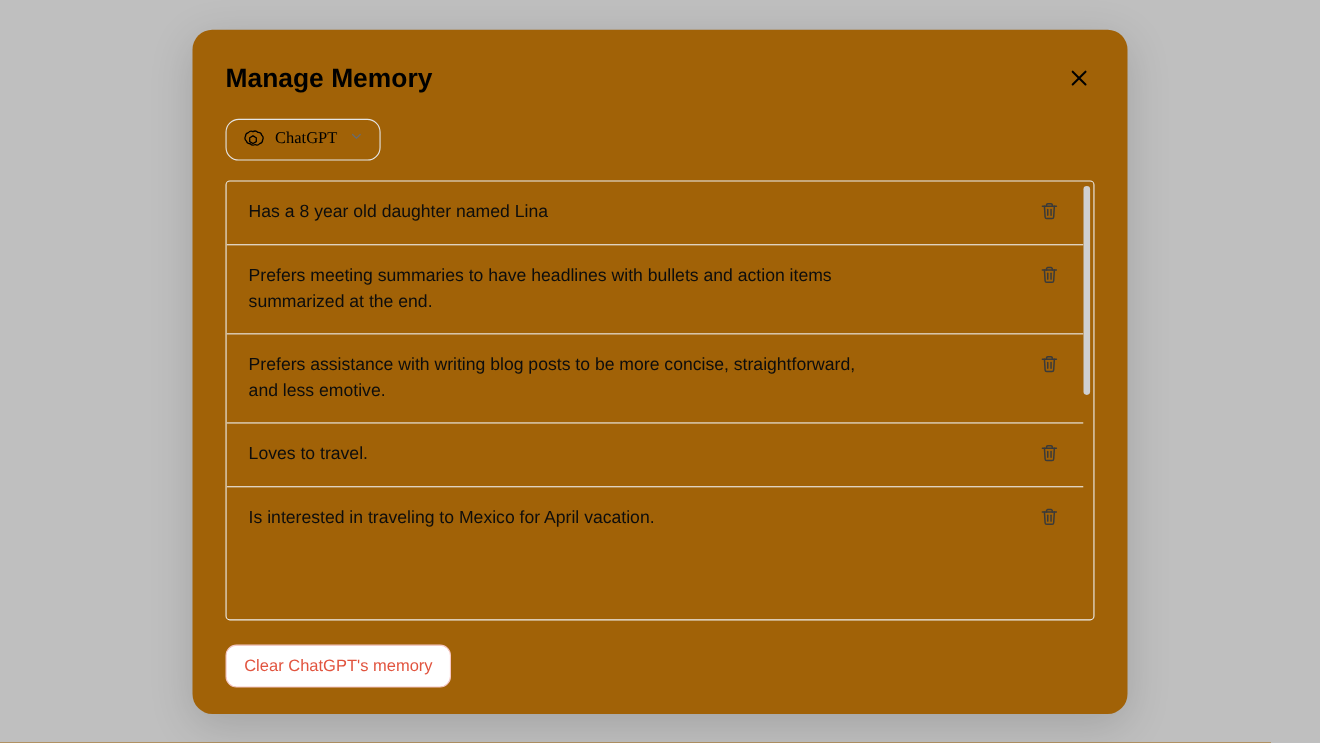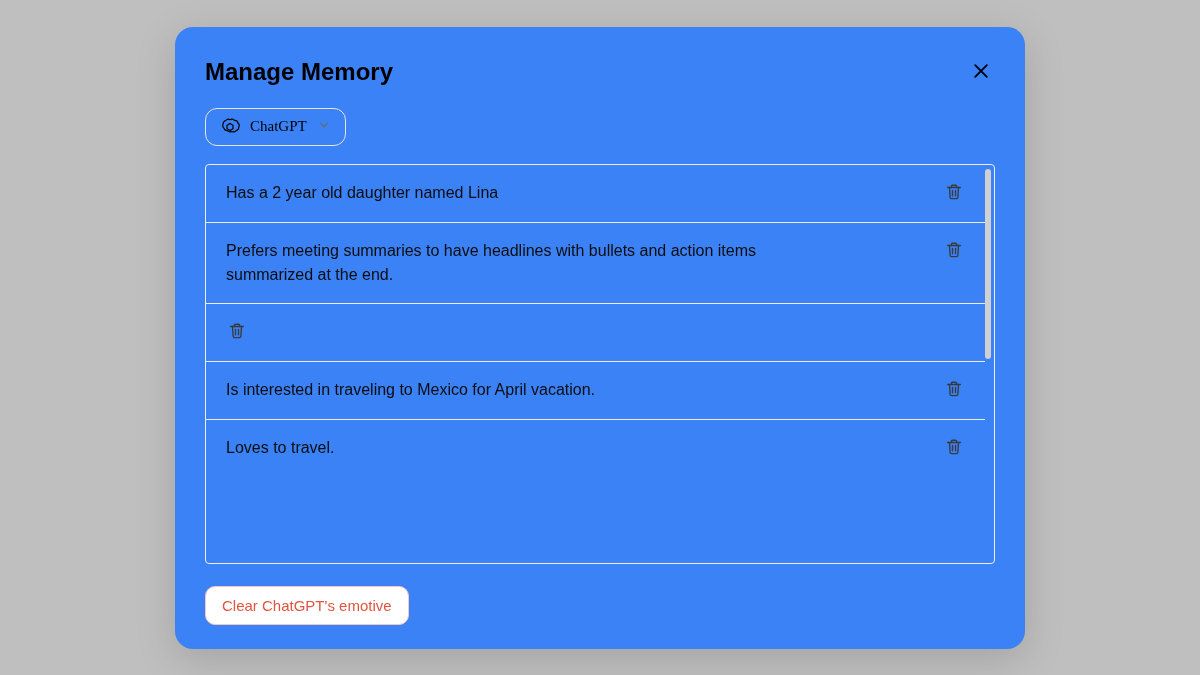--- a/index.html
+++ b/index.html
@@ -7,21 +7,21 @@
   body {
     background: #bfbfbf;
     font-family: -apple-system, BlinkMacSystemFont, "Segoe UI", Helvetica, Arial, sans-serif;
     display: flex;
     align-items: center;
     justify-content: center;
   }
   .modal {
     width: 850px;
     height: 622px;
-    background: #3b82f6;
+    background: #a16207;
     border-radius: 18px;
     box-shadow: 0 10px 40px rgba(0,0,0,0.15);
     padding: 30px 30px 24px 30px;
     display: flex;
     flex-direction: column;
     position: relative;
   }
   .modal-header {
     display: flex;
     align-items: center;
@@ -154,21 +154,21 @@
     <span class="chev">
       <svg viewBox="0 0 24 24" fill="none" stroke-width="2" stroke-linecap="round" stroke-linejoin="round">
         <polyline points="6 9 12 15 18 9"></polyline>
       </svg>
     </span>
   </div>
 
   <div class="list-wrap">
     <div class="list" id="memory-list">
   <div class="row">
-    <div class="text">Has a 2 year old daughter named Lina</div>
+    <div class="text">Has a 8 year old daughter named Lina</div>
     <button class="trash-btn">
       <span>
         <svg viewBox="0 0 24 24" fill="none" stroke-width="1.8" stroke-linecap="round" stroke-linejoin="round">
           <polyline points="3.5 6 20.5 6"></polyline>
           <path d="M8.5 6V4.5a1.5 1.5 0 0 1 1.5-1.5h4a1.5 1.5 0 0 1 1.5 1.5V6"></path>
           <path d="M6 6l0.8 13a2 2 0 0 0 2 1.9h6.4a2 2 0 0 0 2-1.9L18 6"></path>
           <line x1="10" y1="10" x2="10" y2="17"></line>
           <line x1="14" y1="10" x2="14" y2="17"></line>
         </svg>
       </span>
@@ -185,65 +185,66 @@
           <path d="M8.5 6V4.5a1.5 1.5 0 0 1 1.5-1.5h4a1.5 1.5 0 0 1 1.5 1.5V6"></path>
           <path d="M6 6l0.8 13a2 2 0 0 0 2 1.9h6.4a2 2 0 0 0 2-1.9L18 6"></path>
           <line x1="10" y1="10" x2="10" y2="17"></line>
           <line x1="14" y1="10" x2="14" y2="17"></line>
         </svg>
       </span>
     </button>
   </div>
 
   <div class="row">
+    <div class="text">Prefers assistance with writing blog posts to be more concise, straightforward, and less emotive.</div>
+    <button class="trash-btn">
+      <span>
+        <svg viewBox="0 0 24 24" fill="none" stroke-width="1.8" stroke-linecap="round" stroke-linejoin="round">
+          <polyline points="3.5 6 20.5 6"></polyline>
+          <path d="M8.5 6V4.5a1.5 1.5 0 0 1 1.5-1.5h4a1.5 1.5 0 0 1 1.5 1.5V6"></path>
+          <path d="M6 6l0.8 13a2 2 0 0 0 2 1.9h6.4a2 2 0 0 0 2-1.9L18 6"></path>
+          <line x1="10" y1="10" x2="10" y2="17"></line>
+          <line x1="14" y1="10" x2="14" y2="17"></line>
+        </svg>
+      </span>
+    </button>
+  </div>
+
+  <div class="row">
+    <div class="text">Loves to travel.</div>
     <button class="trash-btn">
       <span>
         <svg viewBox="0 0 24 24" fill="none" stroke-width="1.8" stroke-linecap="round" stroke-linejoin="round">
           <polyline points="3.5 6 20.5 6"></polyline>
           <path d="M8.5 6V4.5a1.5 1.5 0 0 1 1.5-1.5h4a1.5 1.5 0 0 1 1.5 1.5V6"></path>
           <path d="M6 6l0.8 13a2 2 0 0 0 2 1.9h6.4a2 2 0 0 0 2-1.9L18 6"></path>
           <line x1="10" y1="10" x2="10" y2="17"></line>
           <line x1="14" y1="10" x2="14" y2="17"></line>
         </svg>
       </span>
     </button>
   </div>
 
   <div class="row">
     <div class="text">Is interested in traveling to Mexico for April vacation.</div>
-    <button class="trash-btn">
-      <span>
-        <svg viewBox="0 0 24 24" fill="none" stroke-width="1.8" stroke-linecap="round" stroke-linejoin="round">
-          <polyline points="3.5 6 20.5 6"></polyline>
-          <path d="M8.5 6V4.5a1.5 1.5 0 0 1 1.5-1.5h4a1.5 1.5 0 0 1 1.5 1.5V6"></path>
-          <path d="M6 6l0.8 13a2 2 0 0 0 2 1.9h6.4a2 2 0 0 0 2-1.9L18 6"></path>
-          <line x1="10" y1="10" x2="10" y2="17"></line>
-          <line x1="14" y1="10" x2="14" y2="17"></line>
-        </svg>
-      </span>
-    </button>
-  </div>
-
-  <div class="row">
-    <div class="text">Loves to travel.</div>
     <button class="trash-btn">
       <span>
         <svg viewBox="0 0 24 24" fill="none" stroke-width="1.8" stroke-linecap="round" stroke-linejoin="round">
           <polyline points="3.5 6 20.5 6"></polyline>
           <path d="M8.5 6V4.5a1.5 1.5 0 0 1 1.5-1.5h4a1.5 1.5 0 0 1 1.5 1.5V6"></path>
           <path d="M6 6l0.8 13a2 2 0 0 0 2 1.9h6.4a2 2 0 0 0 2-1.9L18 6"></path>
           <line x1="10" y1="10" x2="10" y2="17"></line>
           <line x1="14" y1="10" x2="14" y2="17"></line>
         </svg>
       </span>
     </button>
   </div>
 </div>
     <div class="scrollbar">
       <div class="scrollbar-thumb"></div>
     </div>
   </div>
 
   <div class="footer">
-    <button class="clear-btn">Clear ChatGPT's emotive</button>
+    <button class="clear-btn">Clear ChatGPT's memory</button>
   </div>
 
 </div>
 
 </body></html>

